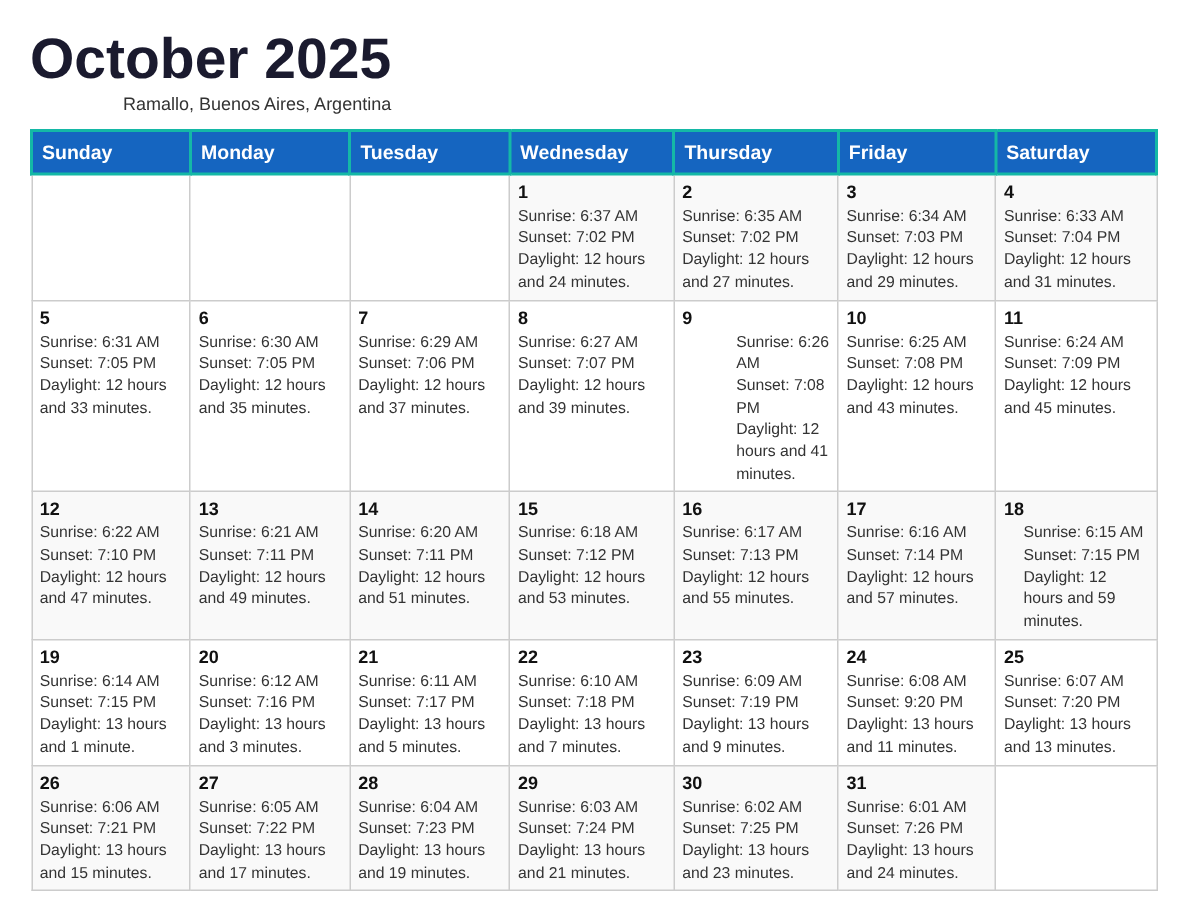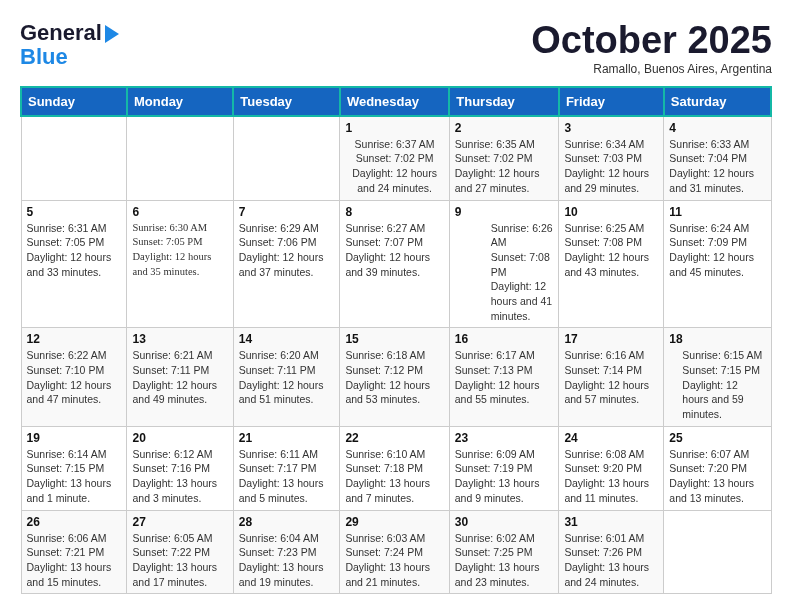--- a/index.html
+++ b/index.html
@@ -75,27 +75,20 @@
       line-height: 1.4;
     }
     .empty-cell {
       background: #fff !important;
     }
   </style>
 </head>
 <body>
 
 <div class="header">
-  <div class="logo">
-    <div class="logo-top-row">
-      <span style="font-size:22px;font-weight:bold;color:#1a1a2e;">General</span>
-      <span style="display:inline-block;width:0;height:0;border-top:9px solid transparent;border-bottom:9px solid transparent;border-left:14px solid #1e88e5;margin-left:3px;margin-top:2px;"></span>
-    </div>
-    <span style="font-size:22px;font-weight:bold;color:#1e88e5;line-height:1;">Blue</span>
-  </div>
   <div class="title-block">
     <div class="month-title">October 2025</div>
     <div class="location-title">Ramallo, Buenos Aires, Argentina</div>
   </div>
 </div>
 
 <table>
   <thead>
     <tr>
     <th>Sunday</th>
@@ -107,21 +100,21 @@
         <th>Saturday</th>
       </tr>
   </thead>
   <tbody id="calendar-body">
   <tr>
         <td class="empty-cell"></td>
         <td class="empty-cell"></td>
         <td class="empty-cell"></td>
         <td>
           <div class="day-number">1</div>
-          <div class="day-info" style="white-space: pre-line; text-align: center;">Sunrise: 6:37 AM
+          <div class="day-info" style="white-space: pre-line;">Sunrise: 6:37 AM
 Sunset: 7:02 PM
 Daylight: 12 hours and 24 minutes.</div>
         </td>
         <td>
           <div class="day-number">2</div>
           <div class="day-info" style="white-space: pre-line;">Sunrise: 6:35 AM
 Sunset: 7:02 PM
 Daylight: 12 hours and 27 minutes.</div>
         </td>
         <td>
@@ -139,21 +132,21 @@
       </tr>
       <tr>
         <td>
           <div class="day-number">5</div>
           <div class="day-info" style="white-space: pre-line;">Sunrise: 6:31 AM
 Sunset: 7:05 PM
 Daylight: 12 hours and 33 minutes.</div>
         </td>
         <td>
           <div class="day-number">6</div>
-          <div class="day-info" style="white-space: pre-line; font-family: Liberation Serif, serif;">Sunrise: 6:30 AM
+          <div class="day-info" style="white-space: pre-line;">Sunrise: 6:30 AM
 Sunset: 7:05 PM
 Daylight: 12 hours and 35 minutes.</div>
         </td>
         <td>
           <div class="day-number">7</div>
           <div class="day-info" style="white-space: pre-line;">Sunrise: 6:29 AM
 Sunset: 7:06 PM
 Daylight: 12 hours and 37 minutes.</div>
         </td>
         <td>

